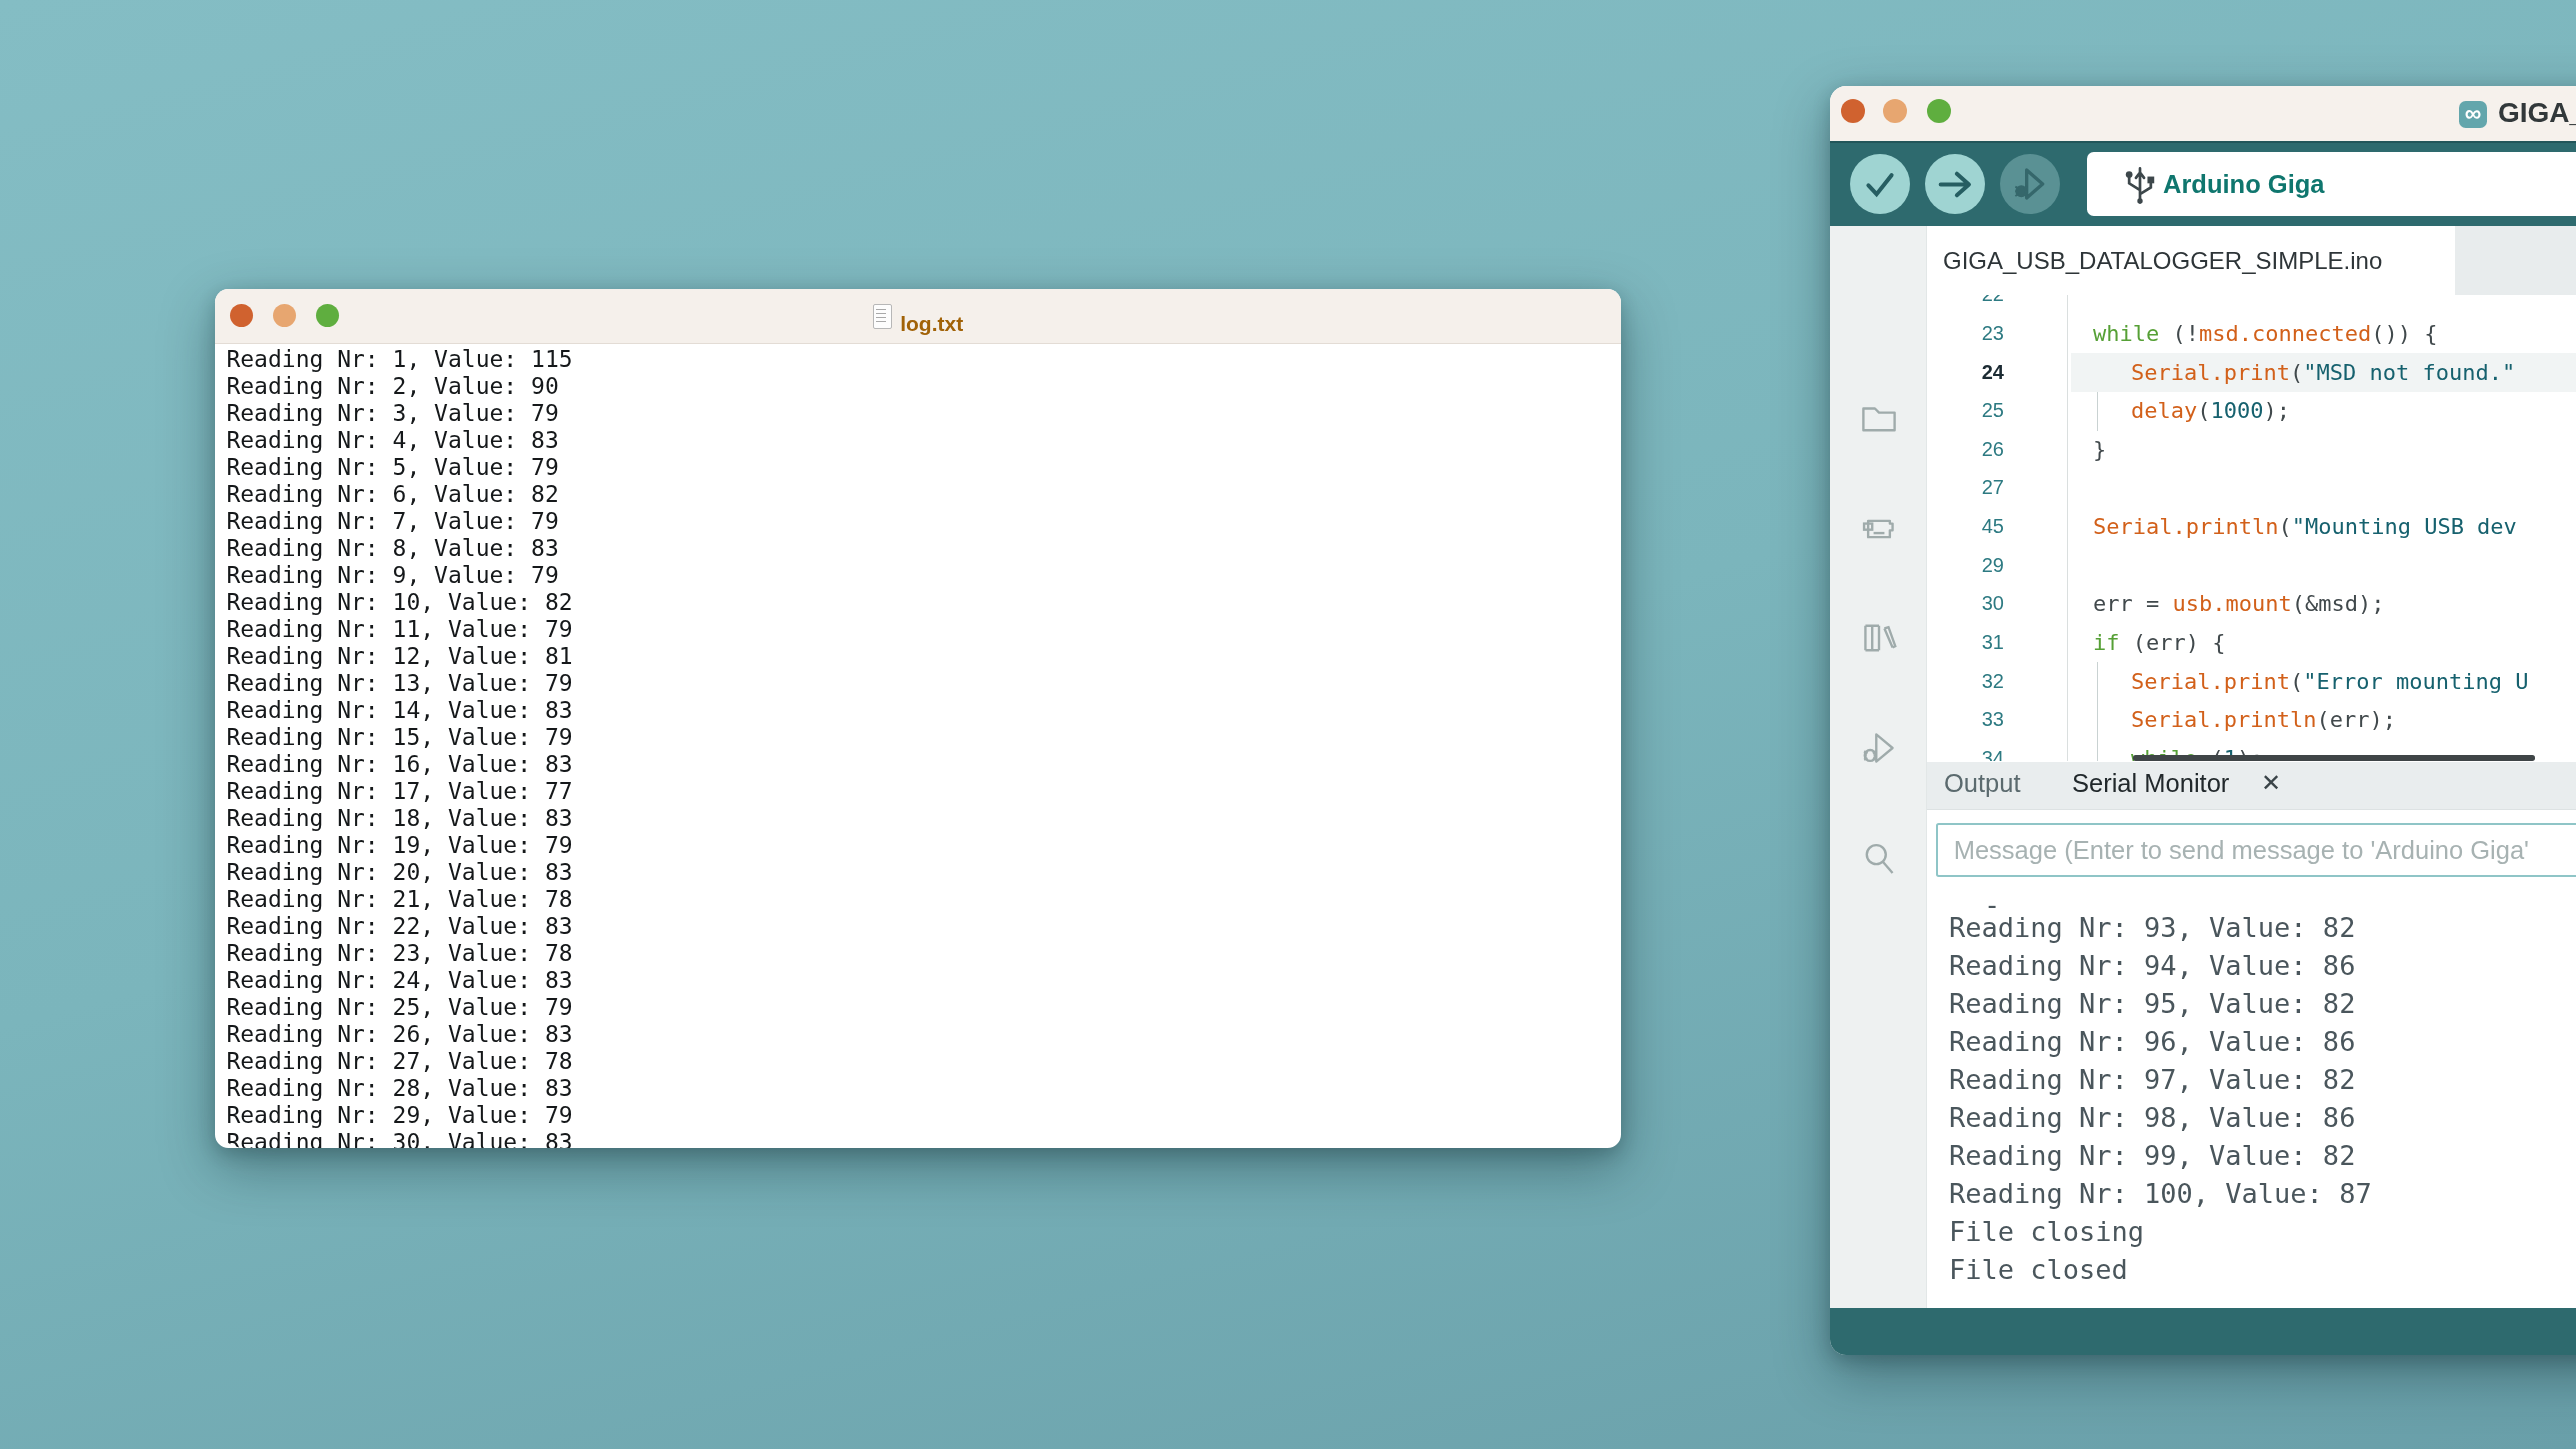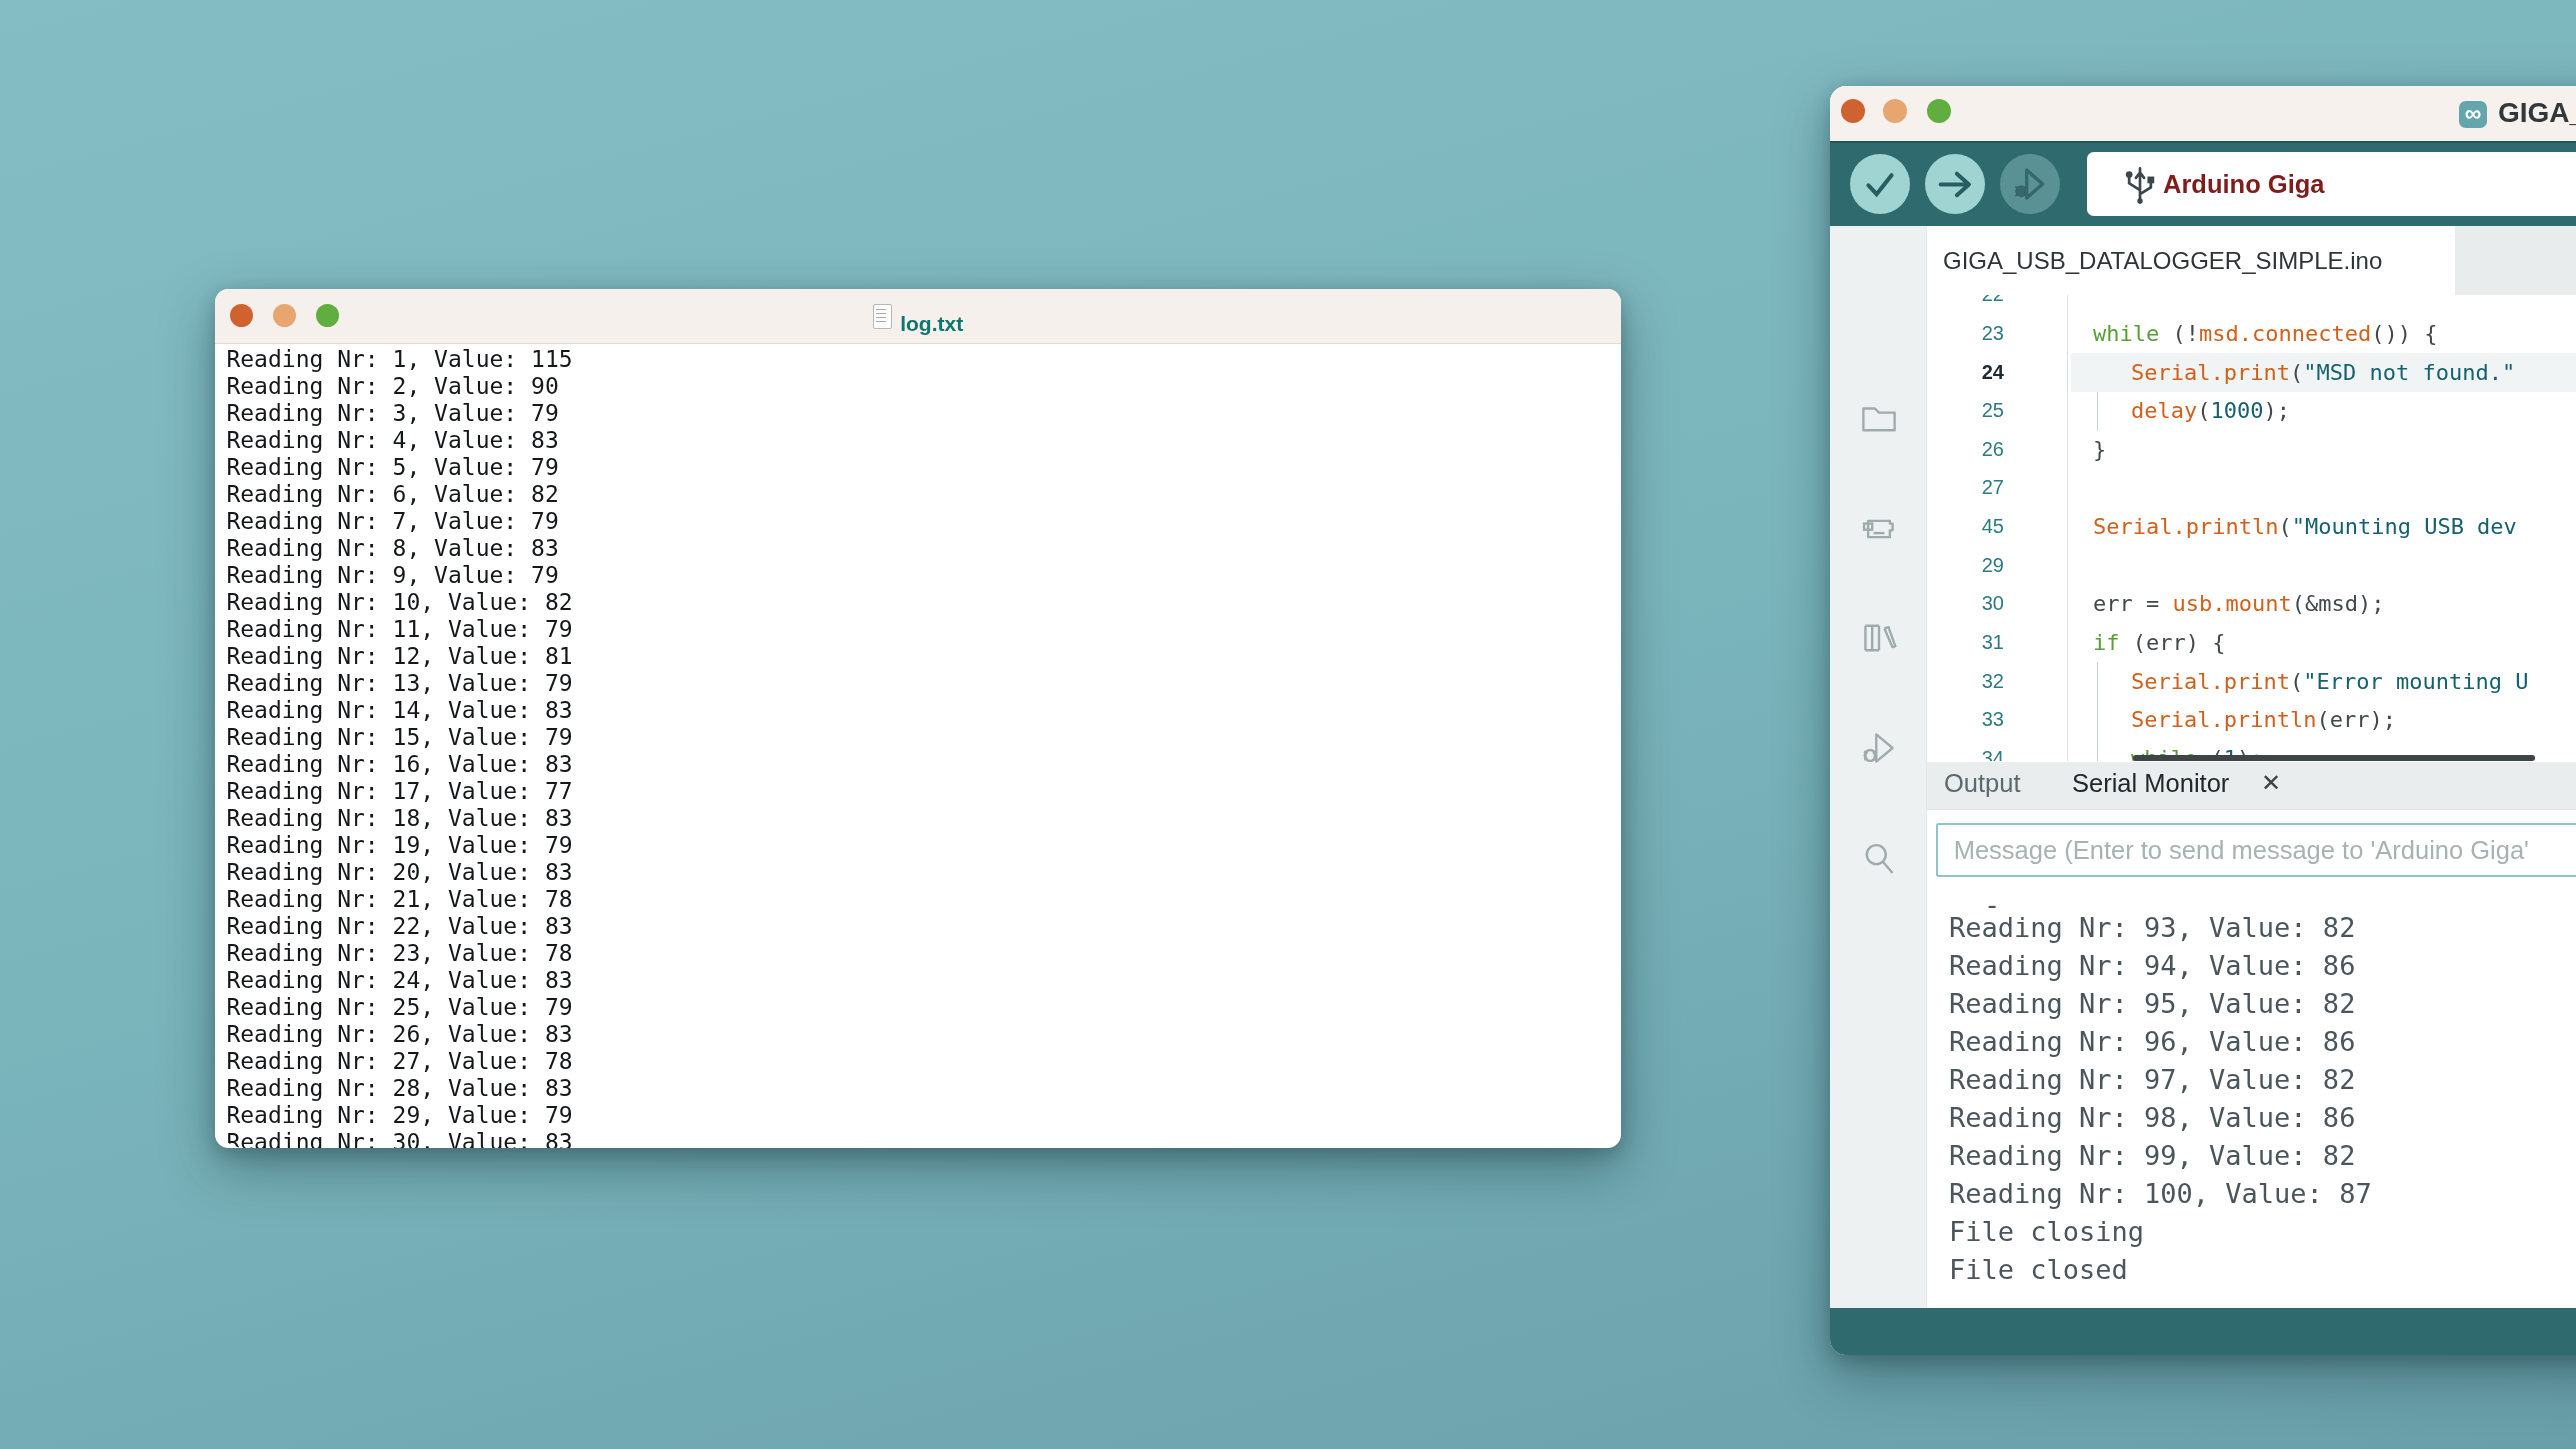--- a/index.html
+++ b/index.html
@@ -14,21 +14,21 @@
     border-bottom:0.7px solid #e3dcd5;display:flex;align-items:center;justify-content:center;gap:8px;}
   .tl{position:absolute;border-radius:50%;}
   .tl-red{background:#d0622f;}
   .tl-yellow{background:#e7a670;}
   .tl-green{background:#5fae3f;}
   #log-win .tl{width:23px;height:23px;top:15.4px;}
   .doc-icon{width:17.4px;height:23px;background:#fdfdfd;border:1.3px solid #b7b7b7;border-radius:2px;
     position:relative;flex:0 0 auto;}
   .doc-icon:before{content:"";position:absolute;left:2.7px;top:4px;width:9.4px;height:1.3px;
     background:#a9a9a9;box-shadow:0 4px 0 #a9a9a9,0 8px 0 #a9a9a9,0 12px 0 #a9a9a9;}
-  #log-title{font-size:21px;font-weight:bold;color:#0f766e;margin-top:16px;}
+  #log-title{font-size:21px;font-weight:bold;color:#a16207;margin-top:16px;}
   #log-body{position:absolute;left:0;top:54px;right:0;bottom:0;overflow:hidden;
     padding:2.7px 0 0 11.4px;font-family:"DejaVu Sans Mono",monospace;font-size:23px;
     line-height:27px;color:#15181a;white-space:pre;border-radius:30px;}
   .log-line{height:27px;}
   
   #ide-win{position:absolute;left:1830px;top:86px;width:805px;height:1269px;
     border-radius:16px;background:#ffffff;overflow:hidden;}
   #ide-titlebar{position:absolute;left:0;top:0;right:0;height:55px;background:#f6f1ec;}
   #ide-win .tl{width:24px;height:24px;top:13.4px;}
   #ide-app-icon{position:absolute;left:629px;top:14.8px;width:28px;height:27px;border-radius:6.7px;
@@ -37,21 +37,21 @@
   #ide-toolbar{position:absolute;left:0;top:55px;right:0;height:85px;background:#2e6a6e;
     border-top:2px solid #23565a;box-sizing:border-box;}
   .tb-btn{position:absolute;top:11.4px;width:60px;height:60px;border-radius:50%;
     display:flex;align-items:center;justify-content:center;}
   .tb-btn.bright{background:#9fd4d2;color:#265e62;}
   .tb-btn.muted{background:#5a9194;color:#35676b;}
   #board-select{position:absolute;left:257px;top:9.4px;right:-13.4px;height:64px;background:#ffffff;
     border-radius:6.7px;display:flex;align-items:center;}
   #board-usb{position:absolute;left:34px;top:10.7px;}
   #board-name{position:absolute;left:76px;top:0;height:64px;line-height:64px;
-    font-size:25.5px;font-weight:bold;color:#7f1d1d;}
+    font-size:25.5px;font-weight:bold;color:#0f766e;}
   #ide-sidebar{position:absolute;left:0;top:140px;width:97px;bottom:47px;background:#eef1f1;
     border-right:1.3px solid #e2e7e7;box-sizing:border-box;}
   .sb-icon{position:absolute;left:30px;width:38px;height:38px;}
   .sb-icon svg{width:38px;height:38px;stroke:#9fabab;fill:none;stroke-width:3.5;}
   #tabbar{position:absolute;left:97px;top:140px;right:0;height:69px;background:#e8eced;}
   #active-tab{position:absolute;left:0;top:0;width:528px;height:69px;background:#ffffff;}
   #tab-label{position:absolute;left:16px;top:0;height:69px;line-height:69px;
     font-size:24px;color:#2e3538;white-space:nowrap;}
   #editor{position:absolute;left:97px;top:209px;right:0;height:466px;background:#ffffff;overflow:hidden;}
   .code-row{position:absolute;left:0;right:0;height:39px;}

